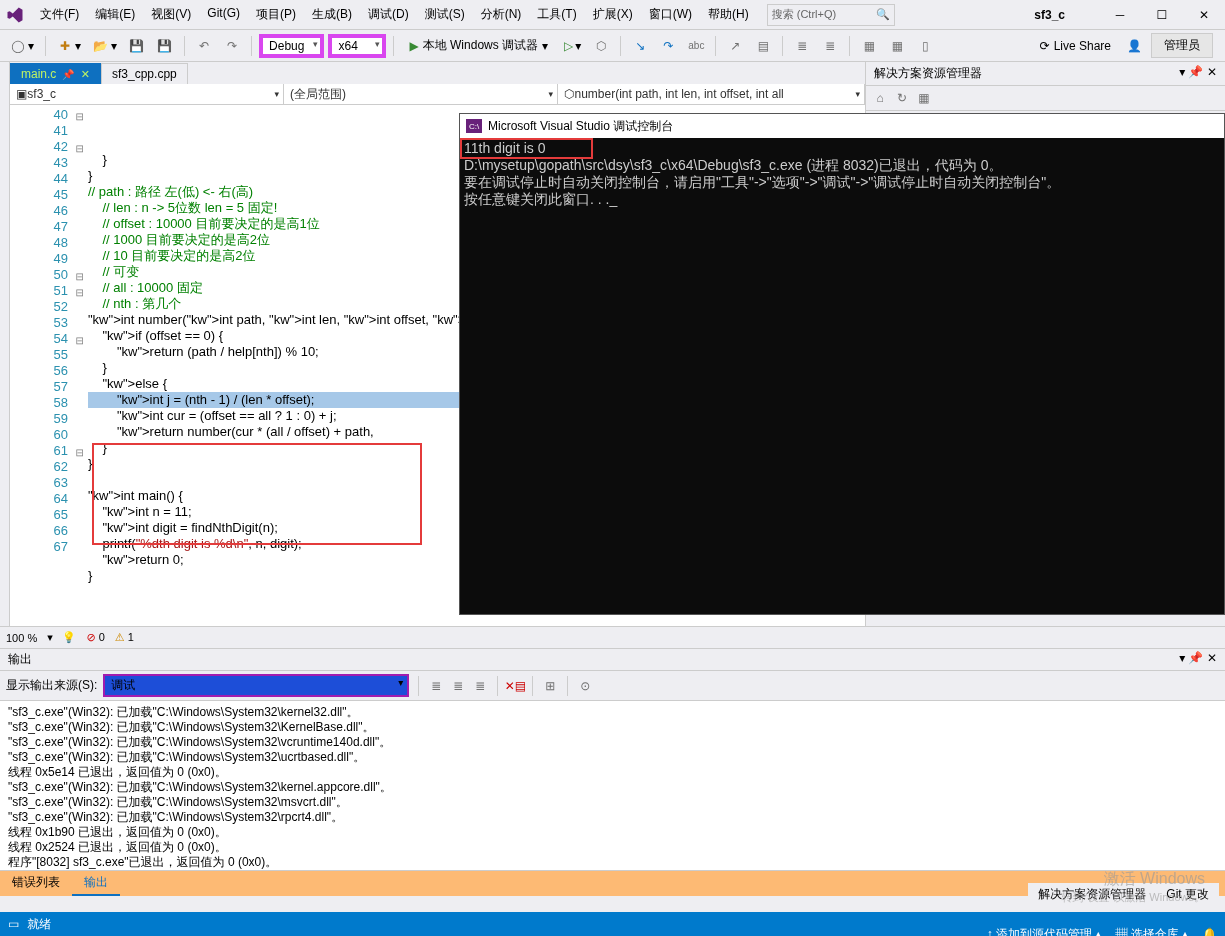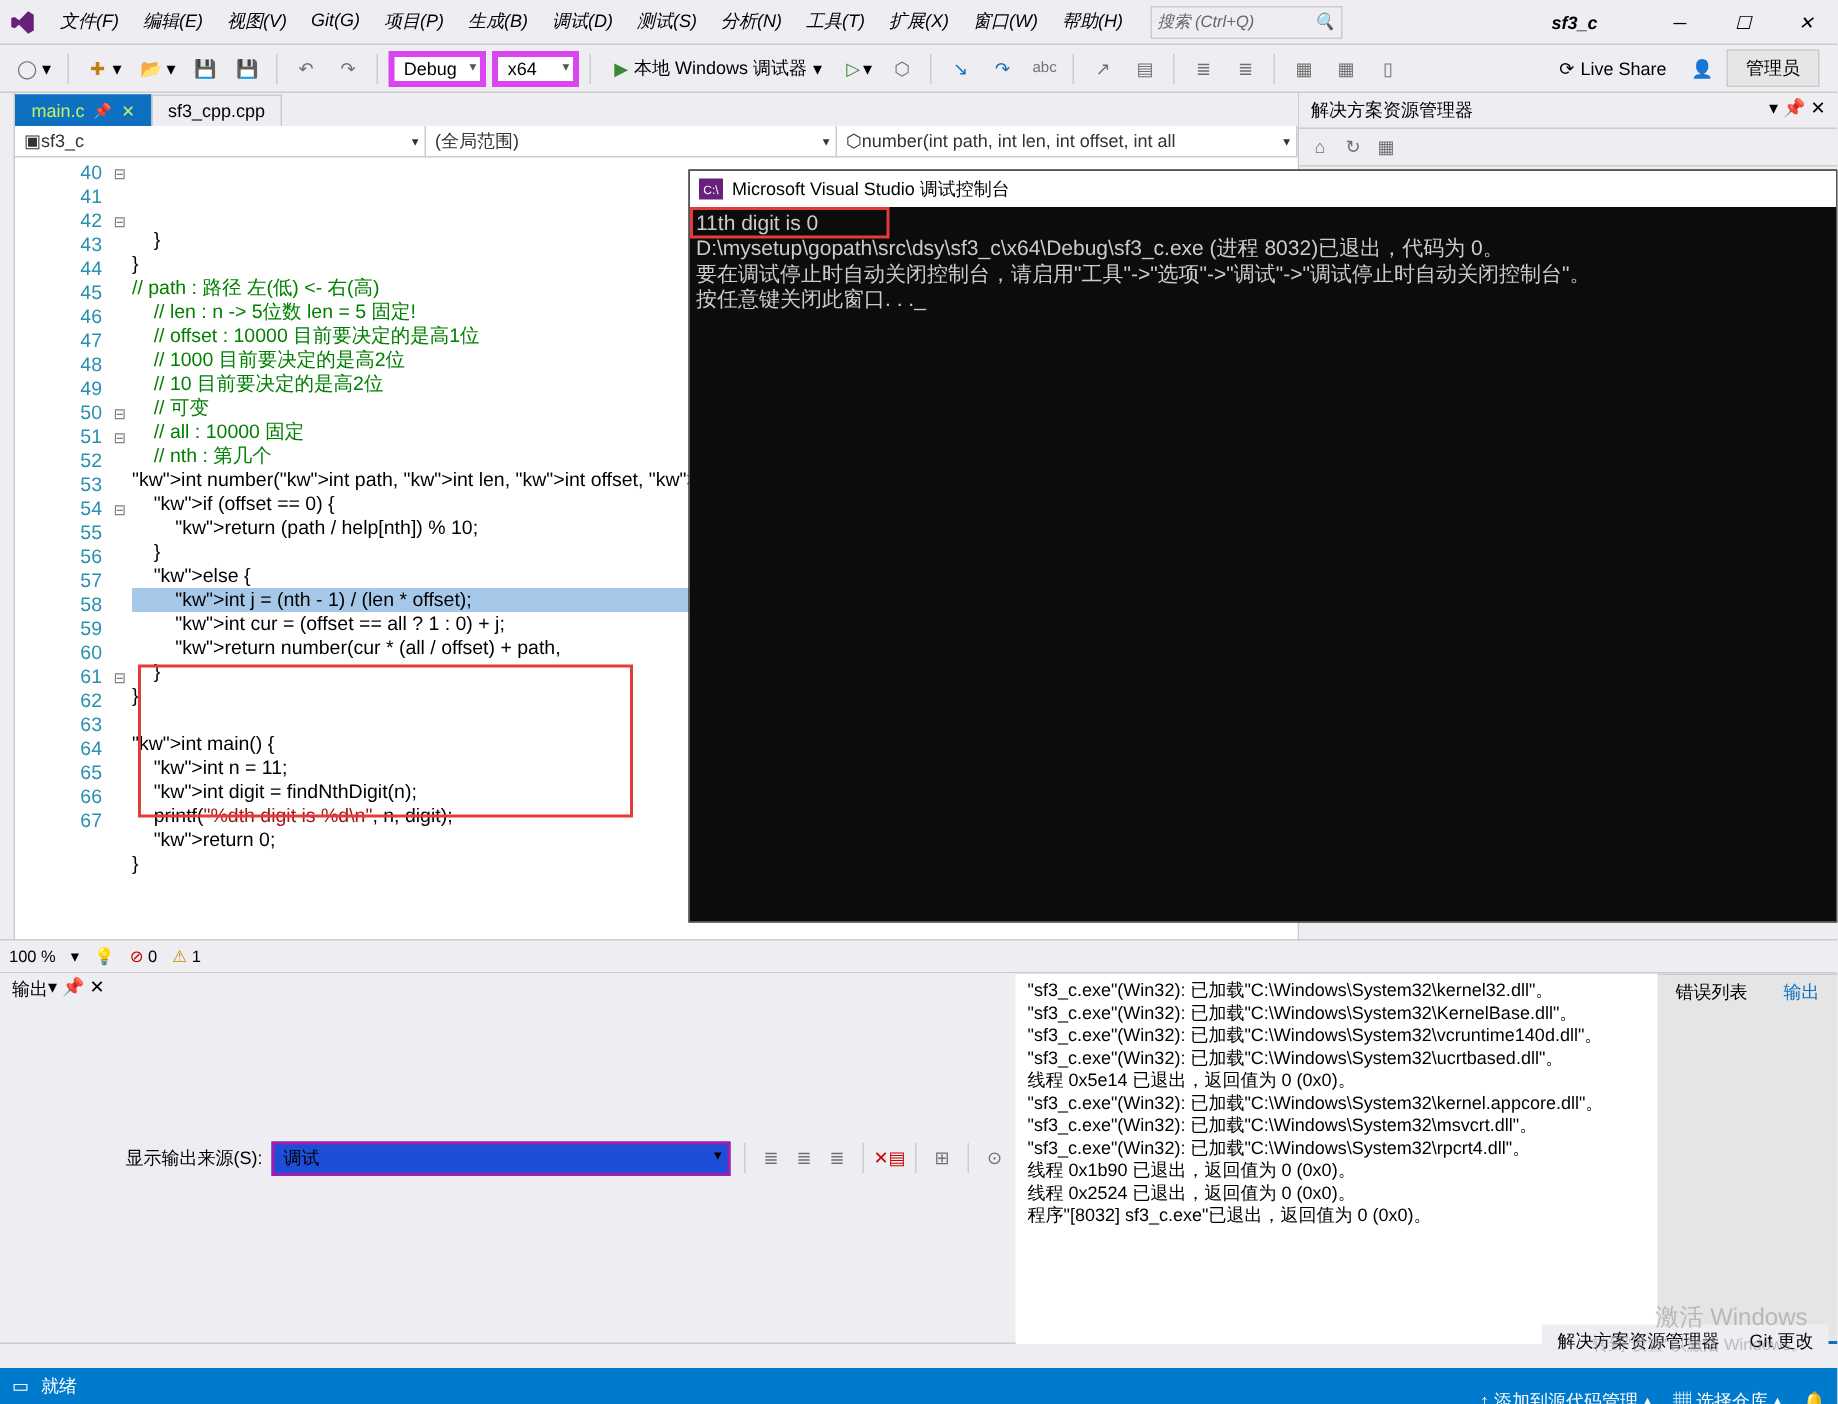--- a/index.html
+++ b/index.html
@@ -1,19 +1,19 @@
 <!DOCTYPE html>
 <html><head>
 <meta charset="utf-8">
 <style>
 * { margin: 0; padding: 0; box-sizing: border-box; font-family: "Microsoft YaHei", "Segoe UI", sans-serif; }
 body { width: 1225px; height: 936px; background: #eeeef2; overflow: hidden; position: relative; font-size: 12px; }
 
 
-.titlebar { height: 30px; background: #eeeef2; display: flex; align-items: center; padding: 0 6px; border-bottom: 1px solid #ccc; font-style: italic; }
+.titlebar { height: 30px; background: #eeeef2; display: flex; align-items: center; padding: 0 6px; border-bottom: 1px solid #ccc; }
 .titlebar .vs-logo { width: 18px; height: 18px; margin-right: 10px; }
 .titlebar .menus { display: flex; gap: 4px; }
 .titlebar .menus span { padding: 3px 6px; cursor: default; }
 .titlebar .search { margin-left: 12px; width: 128px; height: 22px; border: 1px solid #ccc; display: flex; align-items: center; padding: 0 4px; font-size: 11px; color: #666; position: relative; }
 .titlebar .search .mag { position: absolute; right: 4px; color: #555; }
 .titlebar .spacer { flex: 1; }
 .titlebar .solname { padding: 2px 20px; font-size: 12px; font-weight: bold; margin-right: 20px; }
 .titlebar .winbtns { display: flex; gap: 12px; align-items: center; }
 .titlebar .winbtns span { width: 30px; text-align: center; padding: 4px 0; }
 
@@ -66,27 +66,27 @@
 .console-title .cicon { width: 16px; height: 14px; background: #68217a; color: #fff; display: inline-flex; align-items: center; justify-content: center; font-size: 8px; }
 .console-body { padding: 2px 4px; line-height: 17px; }
 .console .red-box2 { position: absolute; border: 2px solid #e43b3b; left: 0px; top: 24px; width: 133px; height: 21px; }
 
 
 .zoom-bar { height: 22px; background: #eeeef2; display: flex; align-items: center; padding: 0 6px; gap: 10px; border-top: 1px solid #ccc; font-size: 11px; }
 .zoom-bar .err { color: #c00; }
 .zoom-bar .warn { color: #c80; }
 
 
-.output-panel { height: 248px; background: #fff; border-top: 1px solid #ccc; display: flex; flex-direction: row; }
+.output-panel { height: 248px; background: #fff; border-top: 1px solid #ccc; display: flex; flex-direction: column; }
 .op-title { padding: 2px 8px; background: #eeeef2; display: flex; justify-content: space-between; font-size: 12px; border-bottom: 1px solid #ccc; }
 .op-tb { padding: 3px 6px; display: flex; align-items: center; gap: 6px; border-bottom: 1px solid #ccc; font-size: 12px; background: #eeeef2; }
 .op-combo { border: 2px solid #a21caf; background: #1d4ed8; padding: 1px 20px 1px 6px; width: 306px; position: relative; }
 .op-combo::after { content: "▾"; position: absolute; right: 4px; font-size: 10px; }
 .op-body { flex: 1; padding: 4px 8px; font-family: "NSimSun", Consolas, monospace; font-size: 12px; line-height: 15px; overflow-y: auto; }
-.op-tabs { display: flex; background: #e5e5e5; border-top: 1px solid #ccc; font-size: 12px; }
+.op-tabs { display: flex; background: #fdba74; border-top: 1px solid #ccc; font-size: 12px; }
 .op-tab { padding: 3px 12px; }
 .op-tab.active { color: #0e70c0; border-bottom: 2px solid #0e70c0; }
 
 
 .br-tabs { position: absolute; right: 6px; bottom: 30px; display: flex; font-size: 12px; background: #eeeef2; }
 .br-tab { padding: 3px 10px; }
 
 
 .statusbar { position: absolute; bottom: 0; left: 0; right: 0; height: 24px; background: #007acc; color: #fff; display: flex; align-items: center; padding: 0 8px; font-size: 12px; justify-content: space-between; }
 .statusbar .sl { display: flex; align-items: center; gap: 8px; }

